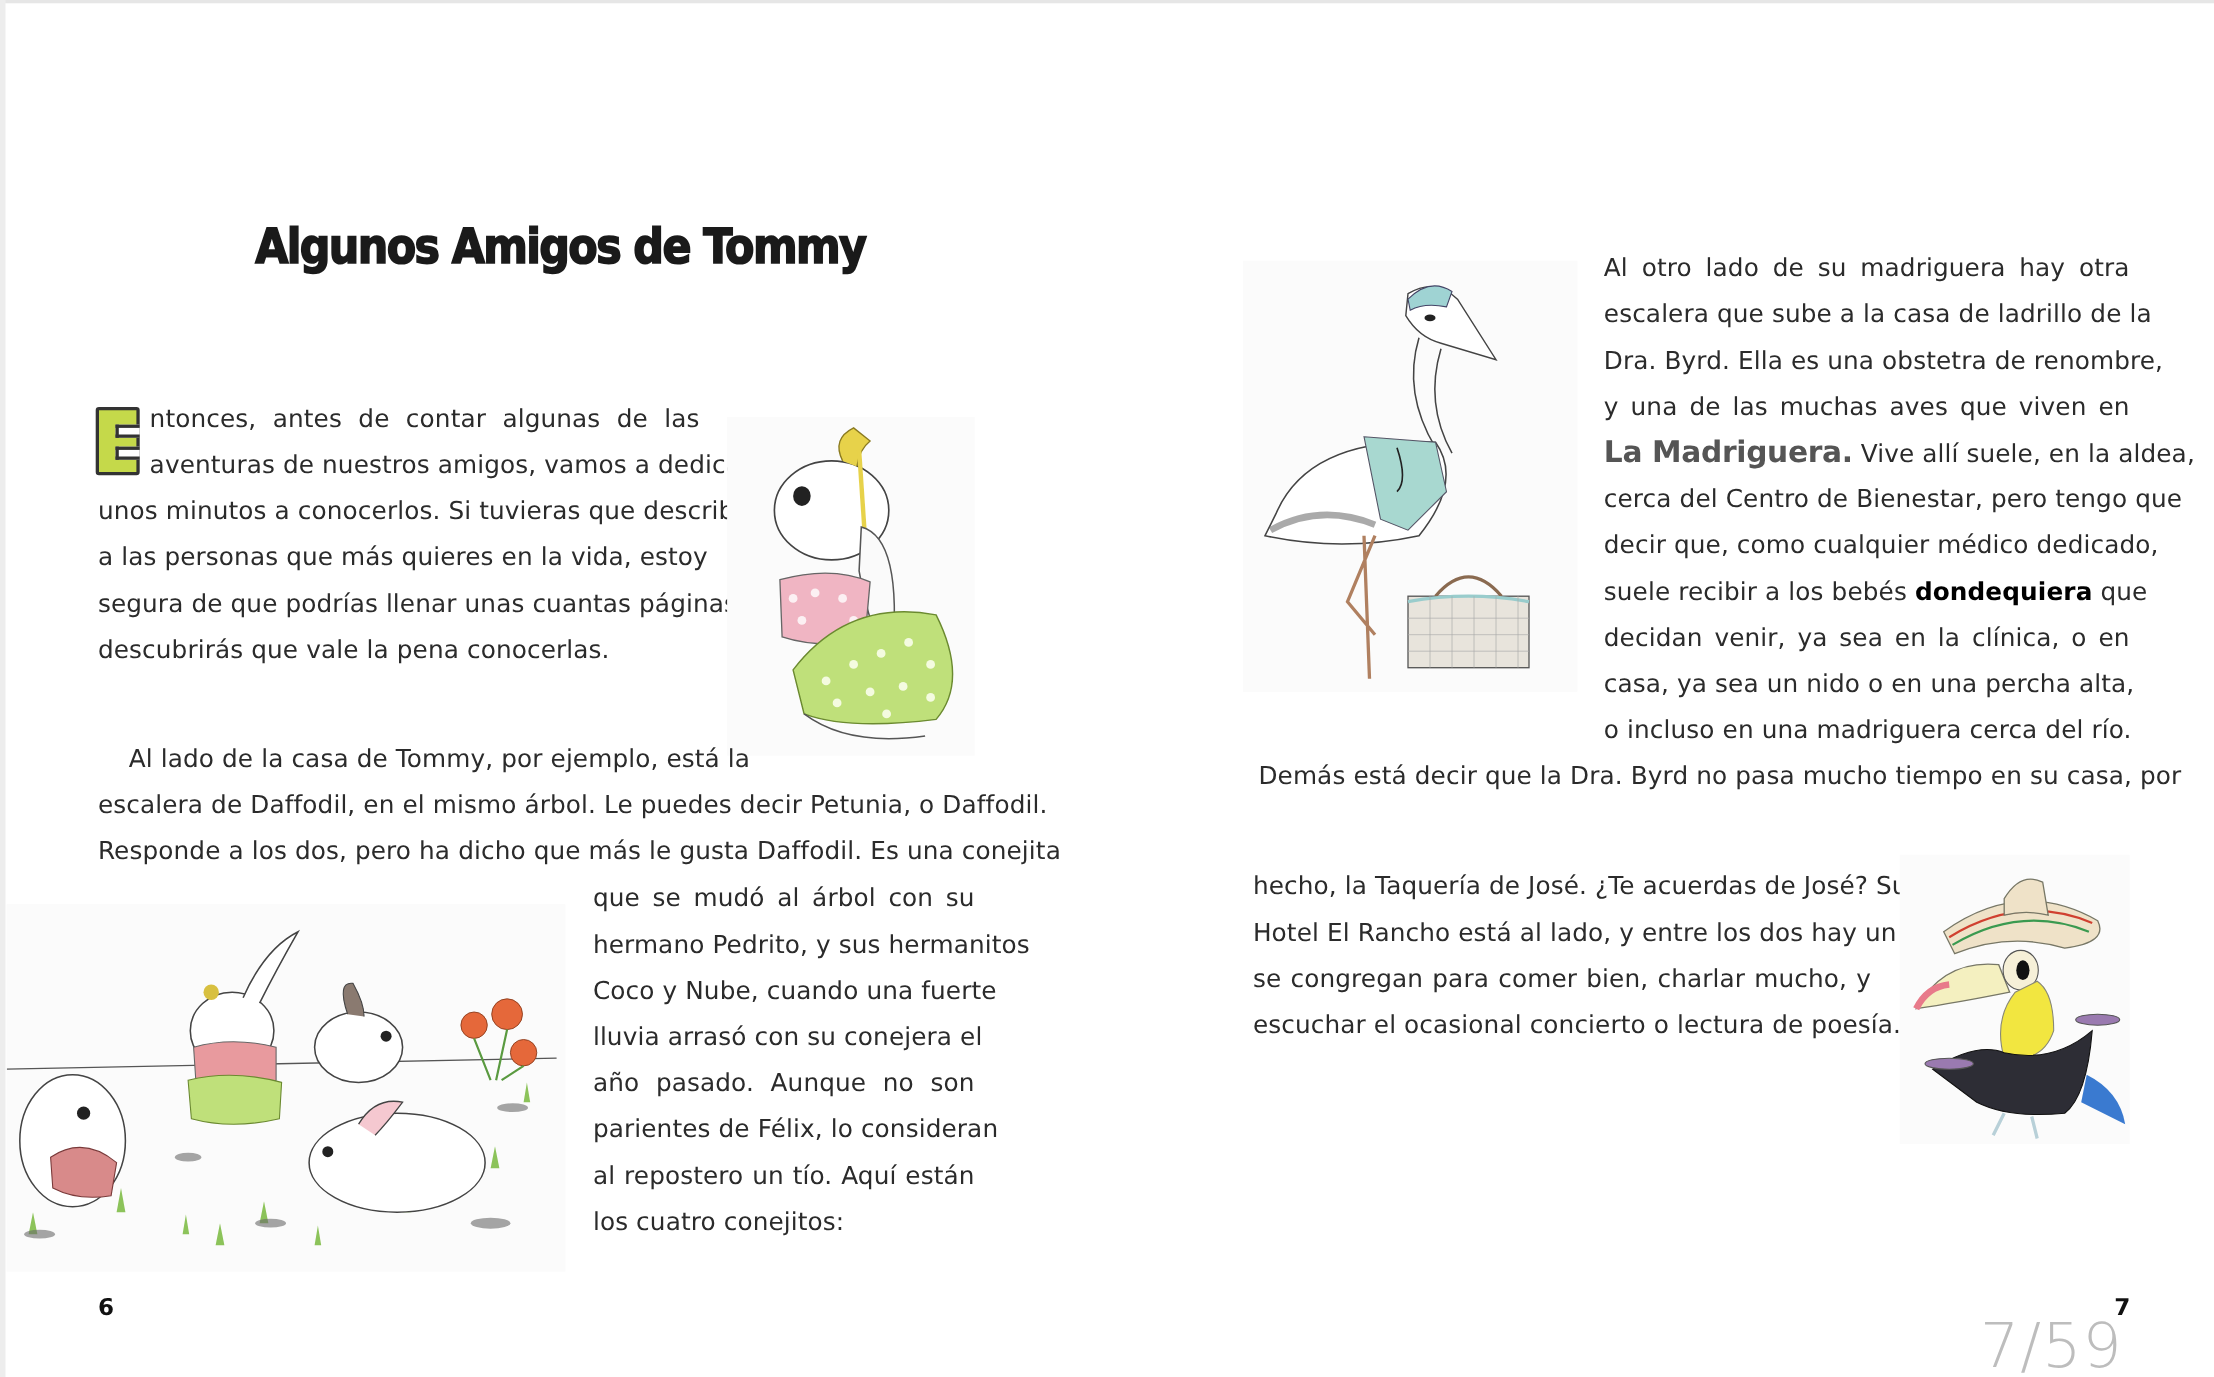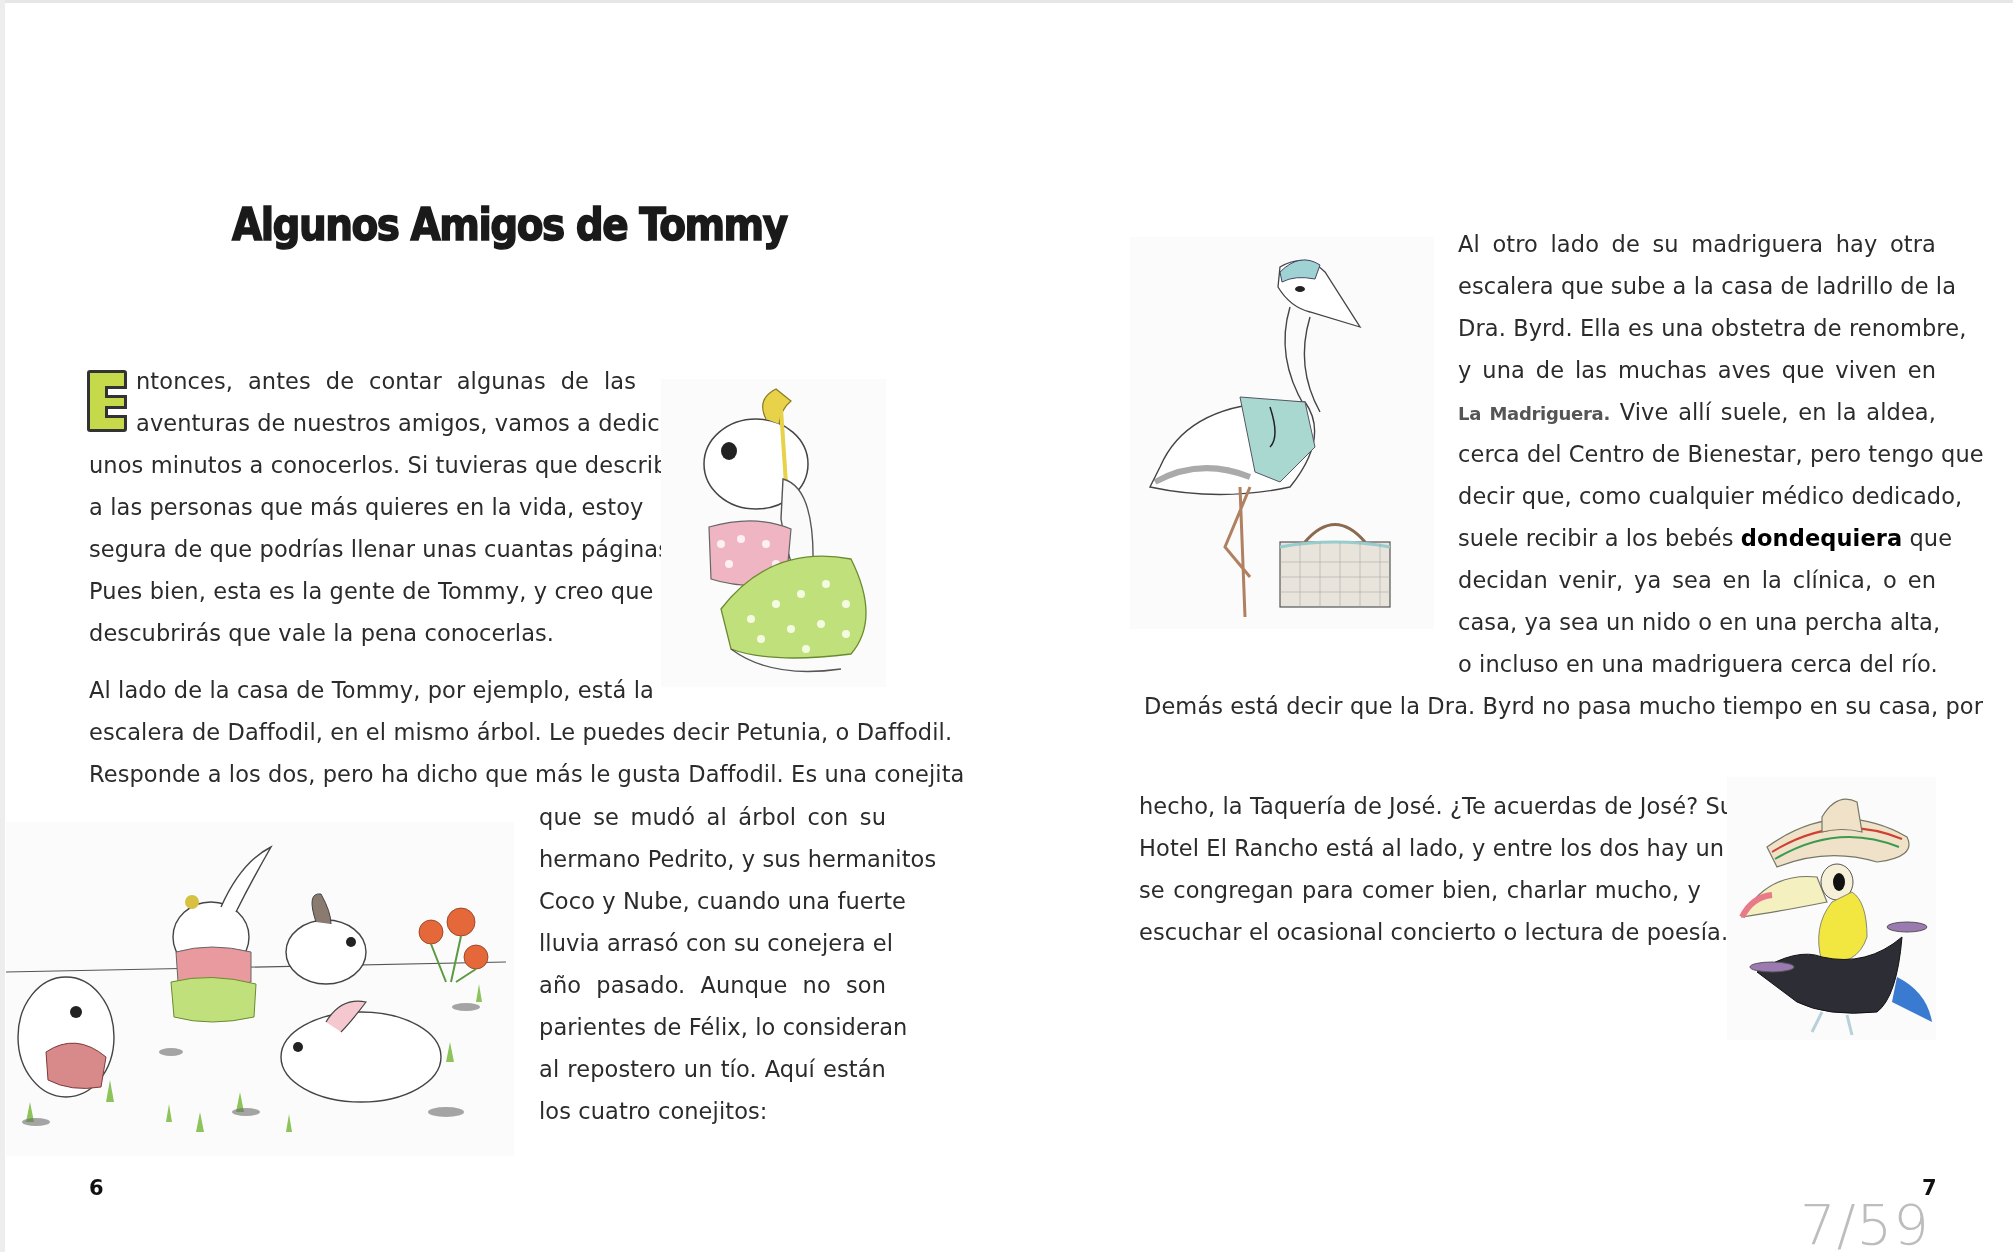--- a/index.html
+++ b/index.html
@@ -42,42 +42,41 @@
   .illus { position: absolute; background: #fbfbfb; overflow: hidden; }
   .illus svg { width: 100%; height: 100%; display: block; }
 
   .pagenum {
     position: absolute; font-weight: 900; font-size: 21px; color: #111;
   }
   .pager {
     position: absolute; left: 1800px; top: 1192px; font-family: "DejaVu Sans", sans-serif;
     font-size: 56px; color: #bdbdbd; font-weight: 300; letter-spacing: 1px;
   }
-  .brand { font-family: "DejaVu Sans", sans-serif; font-weight: 900; color: #555; font-size: 18px; letter-spacing: -0.3px; }
+  .brand { font-family: "DejaVu Sans", sans-serif; font-weight: 900; color: #555; font-size: 27px; letter-spacing: -0.3px; }
   .bold { font-weight: 700; color: #000000; }
 </style>
 </head>
 <body>
 
 <div class="edge-top"></div>
 <div class="edge-left"></div>
 
 <div class="title">Algunos Amigos de Tommy</div>
 
 <div class="dropcap">E</div>
 
 <div class="txt" style="left:136px; top:360px; width:500px;">
   <span class="line">ntonces, antes de contar algunas de las</span>
   <span class="line">aventuras de nuestros amigos, vamos a dedicar</span>
 </div>
 <div class="txt" style="left:89px; top:444px; width:547px;">
   <span class="line">unos minutos a conocerlos. Si tuvieras que describir</span>
   <span class="line">a las personas que más quieres en la vida, estoy</span>
   <span class="line">segura de que podrías llenar unas cuantas páginas.</span>
-  <span class="line">Pues bien, esta es la gente de Tommy, y creo que</span>
   <span class="line last">descubrirás que vale la pena conocerlas.</span>
 </div>
 
 <div class="illus" style="left:661px; top:379px; width:225px; height:308px;">
   <svg viewBox="0 0 225 308">
     <ellipse cx="95" cy="85" rx="52" ry="45" fill="#fff" stroke="#444" stroke-width="1.5"></ellipse>
     <ellipse cx="68" cy="72" rx="8" ry="9" fill="#222"></ellipse>
     <path d="M105 40 Q95 20 115 10 L130 22 Q120 30 118 45" fill="#e7d24a" stroke="#8a7a20" stroke-width="1.2"></path>
     <path d="M120 30 L126 120" stroke="#e7d24a" stroke-width="4"></path>
     <path d="M122 100 Q160 110 150 220 Q130 200 120 140 Z" fill="#fafafa" stroke="#555" stroke-width="1.4"></path>
@@ -100,21 +99,21 @@
         <circle cx="130" cy="250" r="4"></circle>
         <circle cx="160" cy="245" r="4"></circle>
         <circle cx="185" cy="255" r="4"></circle>
         <circle cx="145" cy="270" r="4"></circle>
     </g>
     <path d="M70 270 Q110 300 180 290" fill="none" stroke="#555" stroke-width="1.4"></path>
   </svg>
 </div>
 
 <div class="txt" style="left:89px; top:669px; width:797px;">
-  <span class="line last" style="width:547px;">Al lado de la casa de Tommy, por ejemplo, está la</span>
+  <span class="line last" style="width:547px;margin-left:28px;">Al lado de la casa de Tommy, por ejemplo, está la</span>
   <span class="line">escalera de Daffodil, en el mismo árbol. Le puedes decir Petunia, o Daffodil.</span>
   <span class="line">Responde a los dos, pero ha dicho que más le gusta Daffodil. Es una conejita</span>
 </div>
 
 <div class="illus" style="left:6px; top:822px; width:508px; height:334px;">
   <svg viewBox="0 0 508 334">
     <path d="M0 150 L500 140" stroke="#555" stroke-width="1.2"></path>
     <g fill="#8cc35a">
       <path d="M20 300 l4 -20 l4 20 z"></path>
         <path d="M100 280 l4 -22 l4 22 z"></path>

